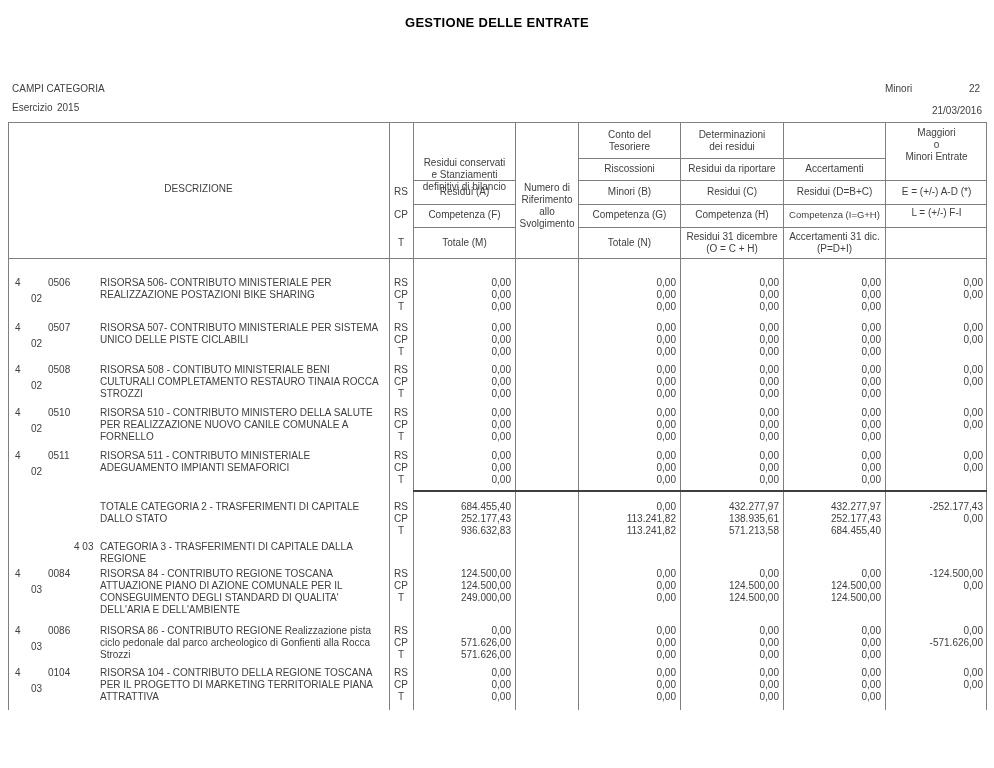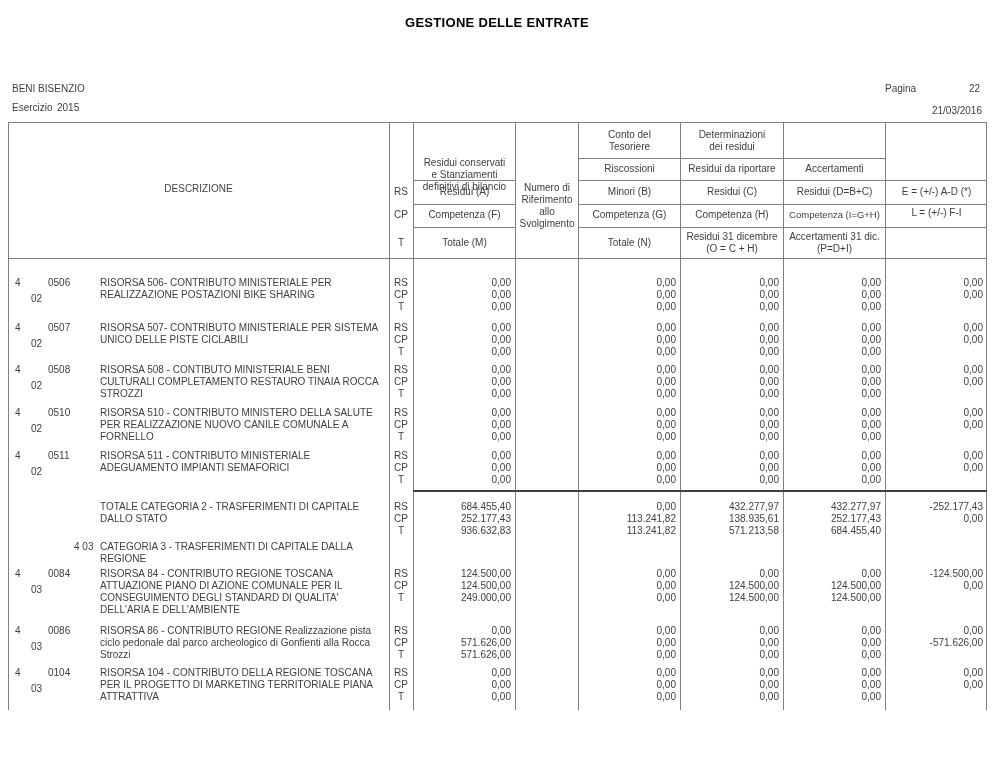--- a/index.html
+++ b/index.html
@@ -60,42 +60,45 @@
   .lbl   { left:389px; width:24px; text-align:center; }
   .val   { text-align:right; }
 </style>
 </head>
 <body>
 
 <div class="page">
 
   <div class="abs title">GESTIONE DELLE ENTRATE</div>
 
-  <div class="abs entity">BENI BISENZIO</div>
+  <div class="abs entity">CAMPI CATEGORIA</div>
   <div class="abs eserc">Esercizio</div>
   <div class="abs eyear">2015</div>
-  <div class="abs pagina">Pagina</div>
+  <div class="abs pagina">Minori</div>
   <div class="abs pagenum">22</div>
   <div class="abs repdate">21/03/2016</div>
 
   <div class="abs ctr h-desc">DESCRIZIONE</div>
   <div class="abs ctr h-rs">RS</div>
   <div class="abs ctr h-cp">CP</div>
   <div class="abs ctr h-t">T</div>
   <div class="abs ctr h-agrp">Residui conservati
 e Stanziamenti
 definitivi di bilancio</div>
   <div class="abs ctr h-num">Numero di
 Riferimento
 allo
 Svolgimento</div>
   <div class="abs ctr h-conto">Conto del
 Tesoriere</div>
   <div class="abs ctr h-det">Determinazioni
 dei residui</div>
+  <div class="abs ctr h-magg">Maggiori
+o
+Minori Entrate</div>
   <div class="abs ctr h-risc">Riscossioni</div>
   <div class="abs ctr h-rrip">Residui da riportare</div>
   <div class="abs ctr h-acc">Accertamenti</div>
   <div class="abs ctr h-resa">Residui (A)</div>
   <div class="abs ctr h-resb">Minori (B)</div>
   <div class="abs ctr h-resc">Residui (C)</div>
   <div class="abs ctr h-resd">Residui (D=B+C)</div>
   <div class="abs ctr h-fe">E = (+/-) A-D (*)</div>
   <div class="abs ctr h-cf">Competenza (F)</div>
   <div class="abs ctr h-cg">Competenza (G)</div>

